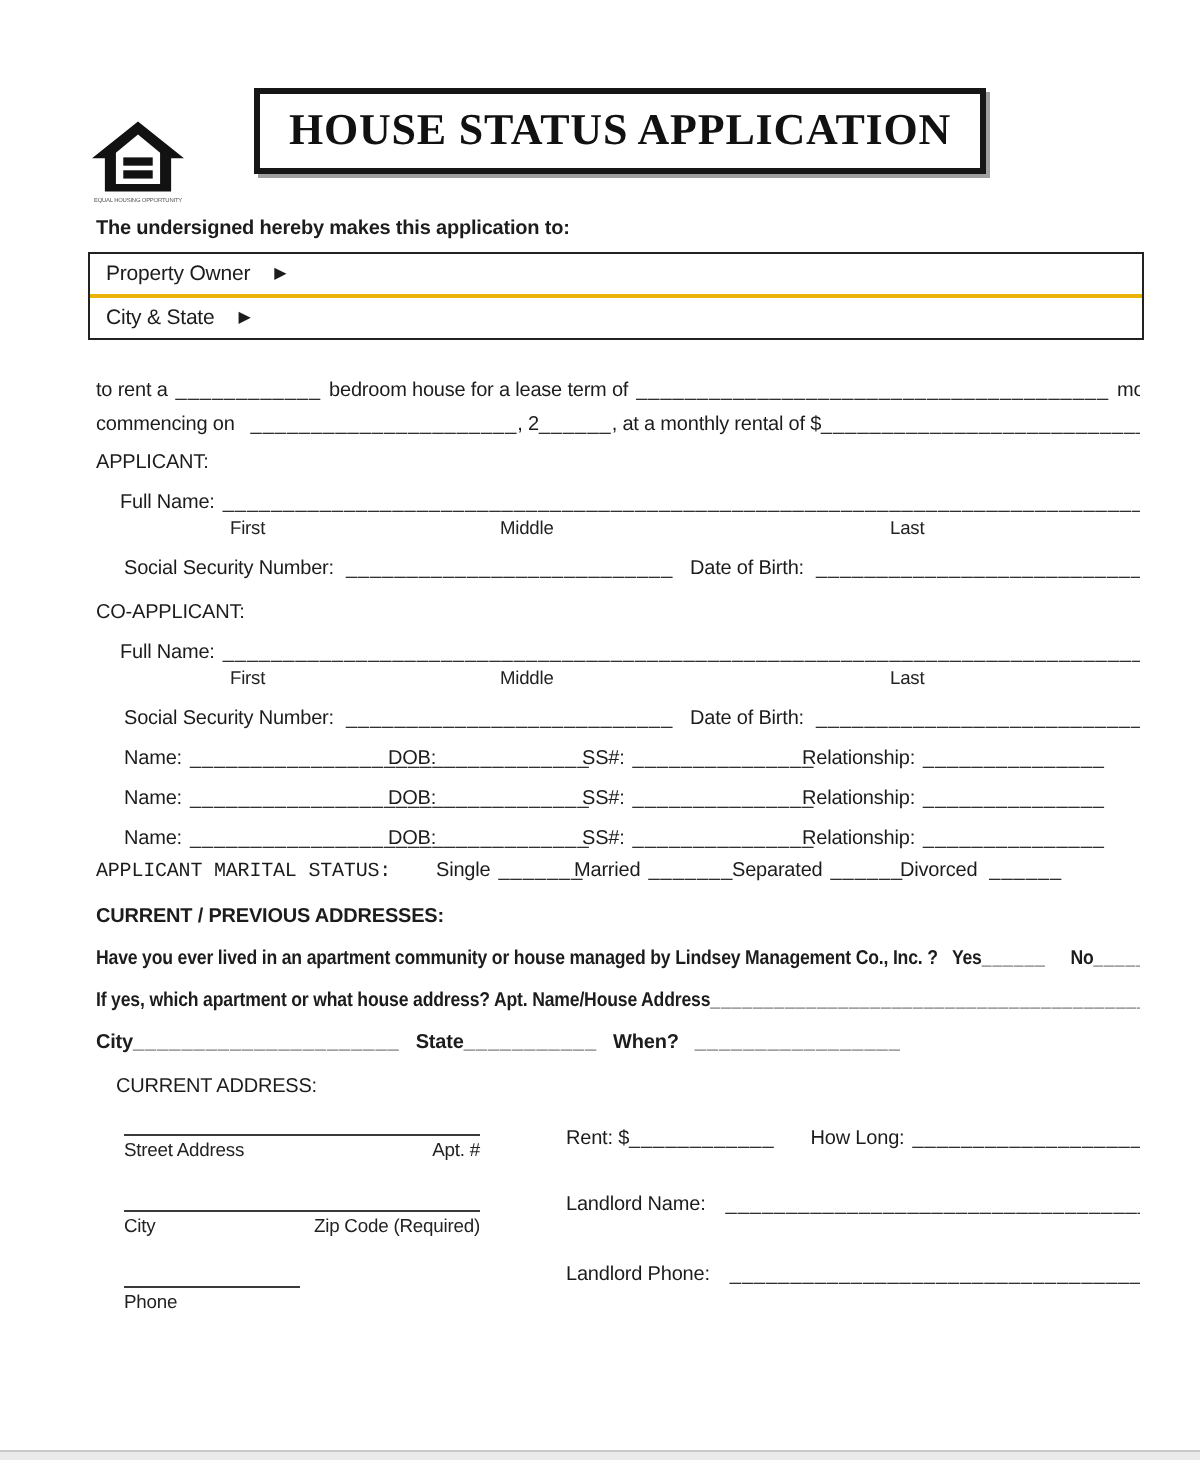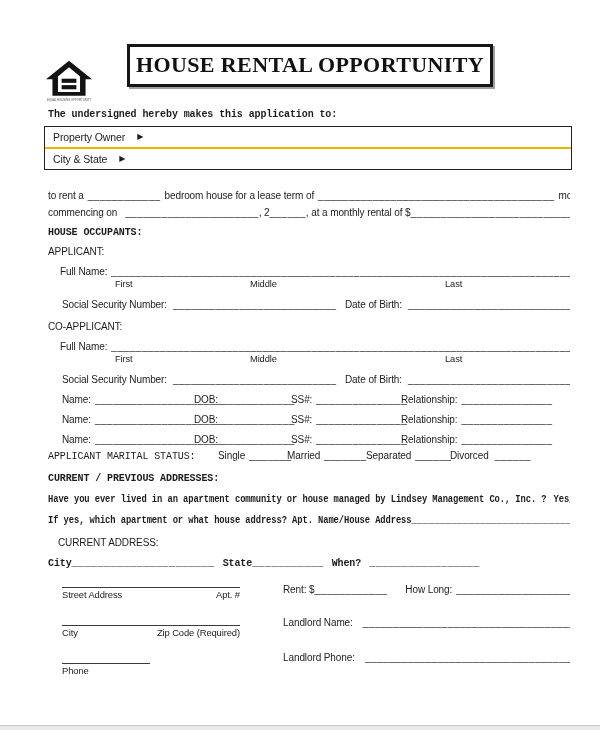--- a/index.html
+++ b/index.html
@@ -1,20 +1,20 @@
 <!DOCTYPE html>
 <html><head>
 <meta charset="utf-8">
 <style>
   html,body{margin:0;padding:0;background:#fff;}
   .page{position:relative;width:600px;height:730px;background:#fff;overflow:hidden;
         font-family:"Liberation Sans","DejaVu Sans",sans-serif;font-size:10px;color:#1c1c1c;letter-spacing:-0.1px;}
   .content{padding:0 30px 0 48px;}
   .line{white-space:nowrap;overflow:hidden;line-height:12px;}
-  .bold{font-weight:bold;font-family:Liberation Mono, monospace;}
+  .bold{font-weight:bold;}
   .b{letter-spacing:0.5px;color:#2a2a2a;}
   .ml4{margin-left:4px;}.ml6{margin-left:6px;}.ml8{margin-left:8px;}.ml10{margin-left:10px;}
   .ml14{margin-left:14px;}.ml18{margin-left:18px;}
   .ind12{padding-left:12px;}.ind14{padding-left:14px;}.ind10{padding-left:10px;}
 
   
   .logo{position:absolute;left:46px;top:58px;width:46px;height:46px;}
 
   
   .title-box{margin:44px 0 0 79px;width:360px;border:3px solid #161616;box-shadow:2px 2px 0 #9f9f9f;
@@ -86,40 +86,39 @@
       <polygon points="25,8 37,18 37,35 13,35 13,18" fill="#ffffff"></polygon>
       <rect x="17" y="20.5" width="16" height="4.5" fill="#121212"></rect>
       <rect x="17" y="27.5" width="16" height="4.5" fill="#121212"></rect>
       <text x="25" y="44.5" font-size="3.2" text-anchor="middle" fill="#555">EQUAL HOUSING OPPORTUNITY</text>
     </svg>
   </div>
 
   <div class="content">
 
     <div class="title-box">
-      <span class="t">HOUSE RENTAL OPPORTUNITY</span>
+      <span class="t">HOUSE STATUS APPLICATION</span>
     </div>
 
     <div class="line bold intro">The undersigned hereby makes this application to:</div>
 
     <div class="app-box">
       <div class="app-row">
           <span>Property Owner</span>
           <span class="arrow">▶</span>
         </div>
       <div class="app-row">
           <span>City &amp; State</span>
           <span class="arrow">▶</span>
         </div>
     </div>
 
     <div class="line m-line1"><span>to rent a</span><span class="b ml4">____________</span><span class="ml4">bedroom house for a lease term of</span><span class="b ml4">_______________________________________</span><span class="ml4">months,</span></div>
     <div class="line m-line2"><span>commencing on</span><span class="b ml8">______________________</span><span>, 2</span><span class="b">______</span><span>, at a monthly rental of $</span><span class="b">____________________________</span></div>
 
-    <div class="line bold m-ho">HOUSE OCCUPANTS:</div>
     <div class="line m-app">APPLICANT:</div>
 
     <div class="line m-fn ind12"><span>Full Name:</span><span class="b ml4">________________________________________________________________________________</span></div>
     <div class="sub-labels"><span class="w1">First</span><span class="w2">Middle</span><span>Last</span></div>
 
     <div class="line m-ssn ind14"><span class="cell-ssn"><span>Social Security Number:</span><span class="b ml6">___________________________</span></span><span>Date of Birth:</span><span class="b ml6">_____________________________</span></div>
 
     <div class="line m-coapp">CO-APPLICANT:</div>
 
     <div class="line m-fn ind12"><span>Full Name:</span><span class="b ml4">________________________________________________________________________________</span></div>
@@ -135,23 +134,23 @@
     <div class="line oc-row m-ocr ind14"><span class="c1"><span>Name:</span><span class="b ml4">_____________________</span></span><span class="c2"><span>DOB:</span><span class="b ml4">____________</span></span><span class="c3"><span>SS#:</span><span class="b ml4">_______________</span></span><span><span>Relationship:</span><span class="b ml4">_______________</span></span></div>
 
     <div class="line marital m-marital"><span class="lab">APPLICANT MARITAL STATUS:</span><span class="opt1"><span>Single</span><span class="b ml4">_______</span></span><span class="opt2"><span>Married</span><span class="b ml4">_______</span></span><span class="opt3"><span>Separated</span><span class="b ml4">______</span></span><span><span>Divorced</span><span class="b ml6">______</span></span></div>
 
     <div class="line bold m-cp">CURRENT / PREVIOUS ADDRESSES:</div>
 
     <div class="line bold m-q"><span class="squeeze"><span>Have you ever lived in an apartment community or house managed by Lindsey Management Co., Inc. ?</span><span class="ml8">Yes</span><span class="b">______</span><span class="ml14">No</span><span class="b">_______</span></span></div>
 
     <div class="line bold m-q"><span class="squeeze"><span>If yes, which apartment or what house address? Apt. Name/House Address</span><span class="b">_________________________________________</span></span></div>
 
+    <div class="line bold m-q"><span>City</span><span class="b">______________________</span><span class="ml8">State</span><span class="b">___________</span><span class="ml8">When?</span><span class="b ml8">_________________</span></div>
+
     <div class="line m-ca ind10">CURRENT ADDRESS:</div>
-
-    <div class="line bold m-q"><span>City</span><span class="b">______________________</span><span class="ml8">State</span><span class="b">___________</span><span class="ml8">When?</span><span class="b ml8">_________________</span></div>
 
     <div class="addr-block">
       <div class="addr-left">
         <div>
           <div class="ul"></div>
           <div class="ul-labels">
               <span>Street Address</span>
               <span>Apt. #</span>
             </div>
         </div>

